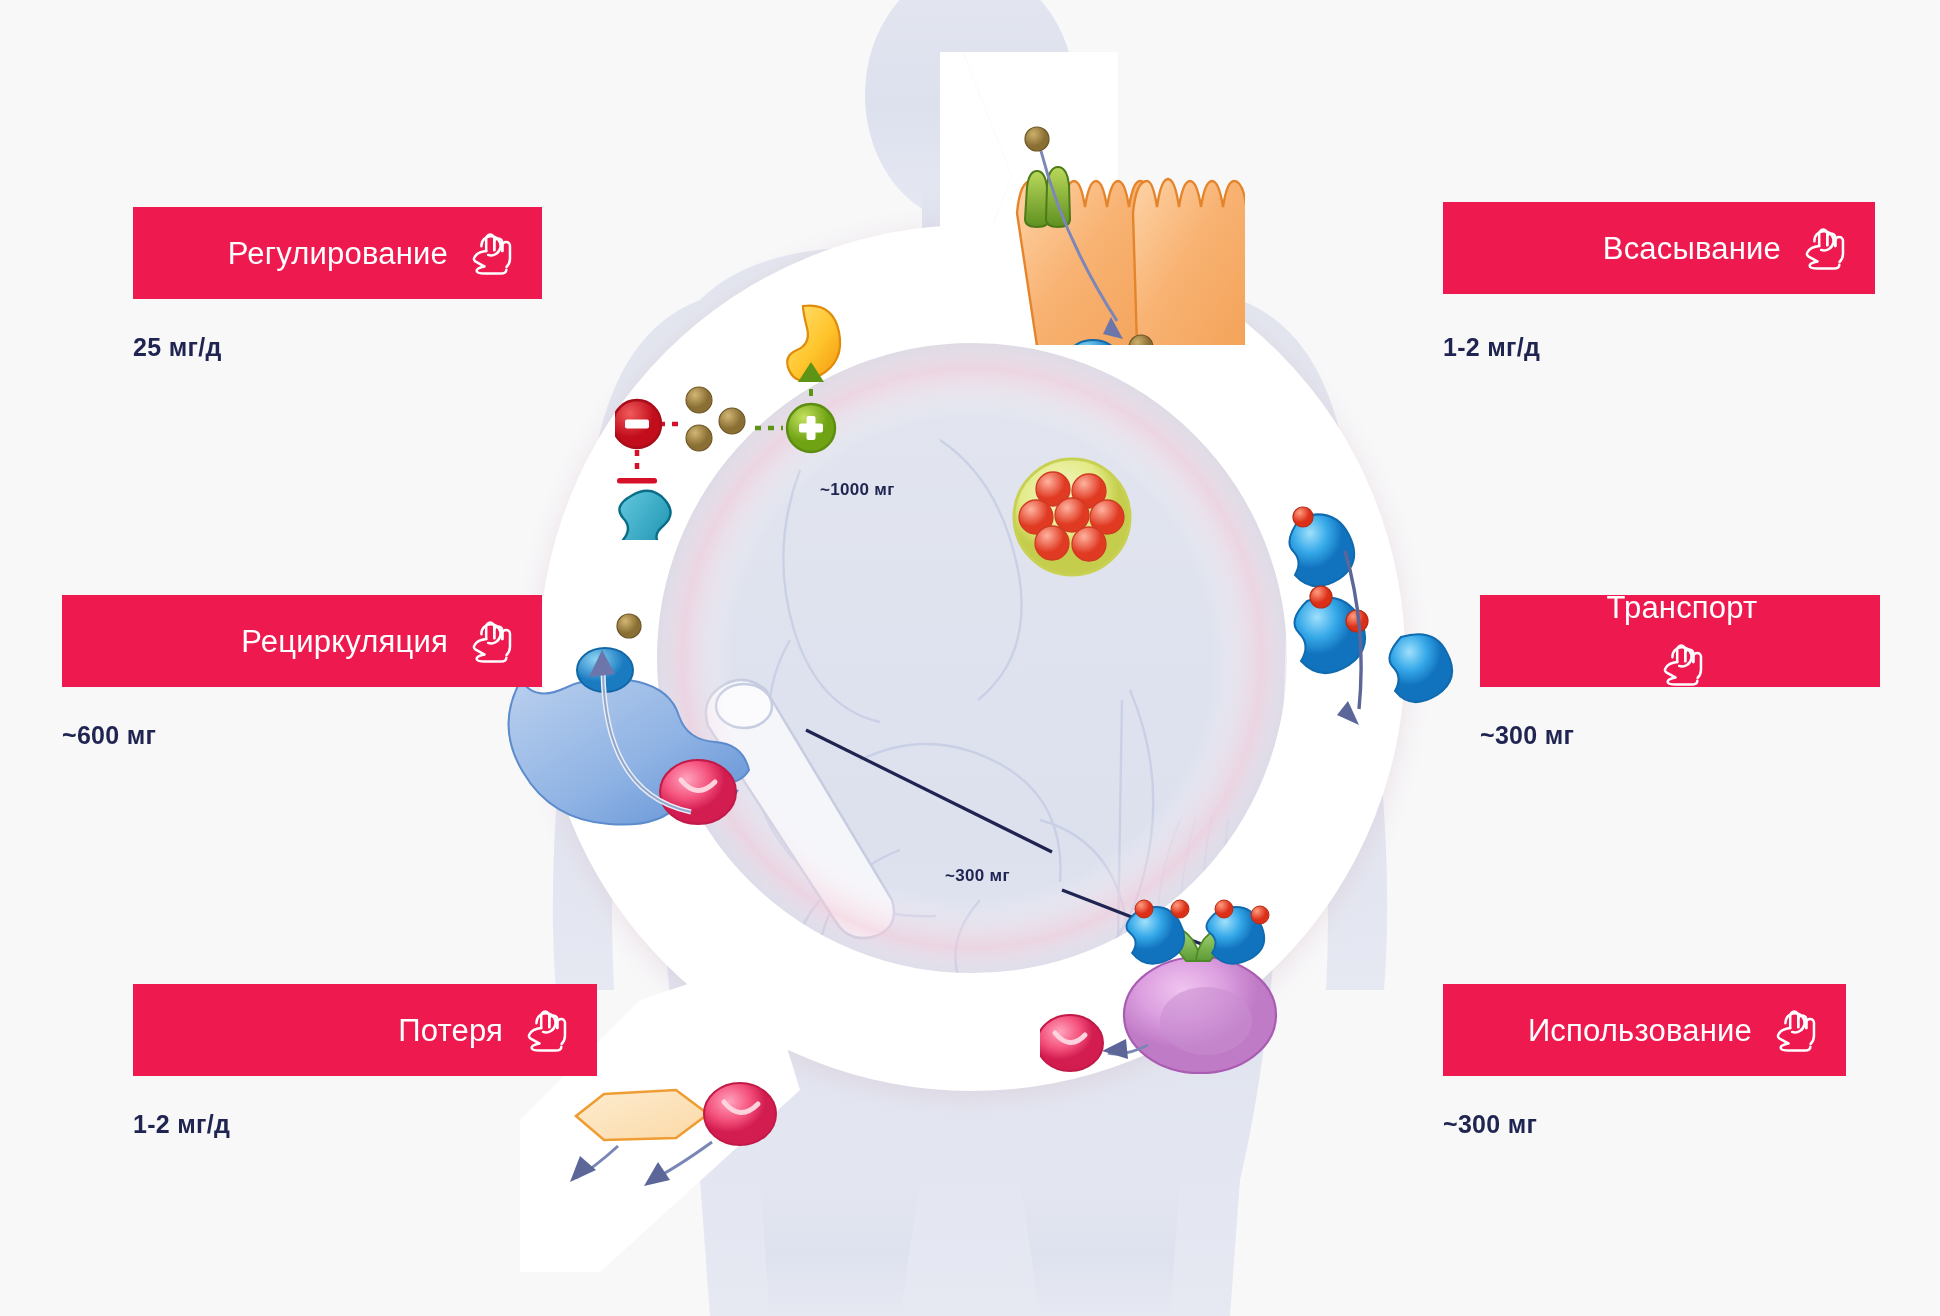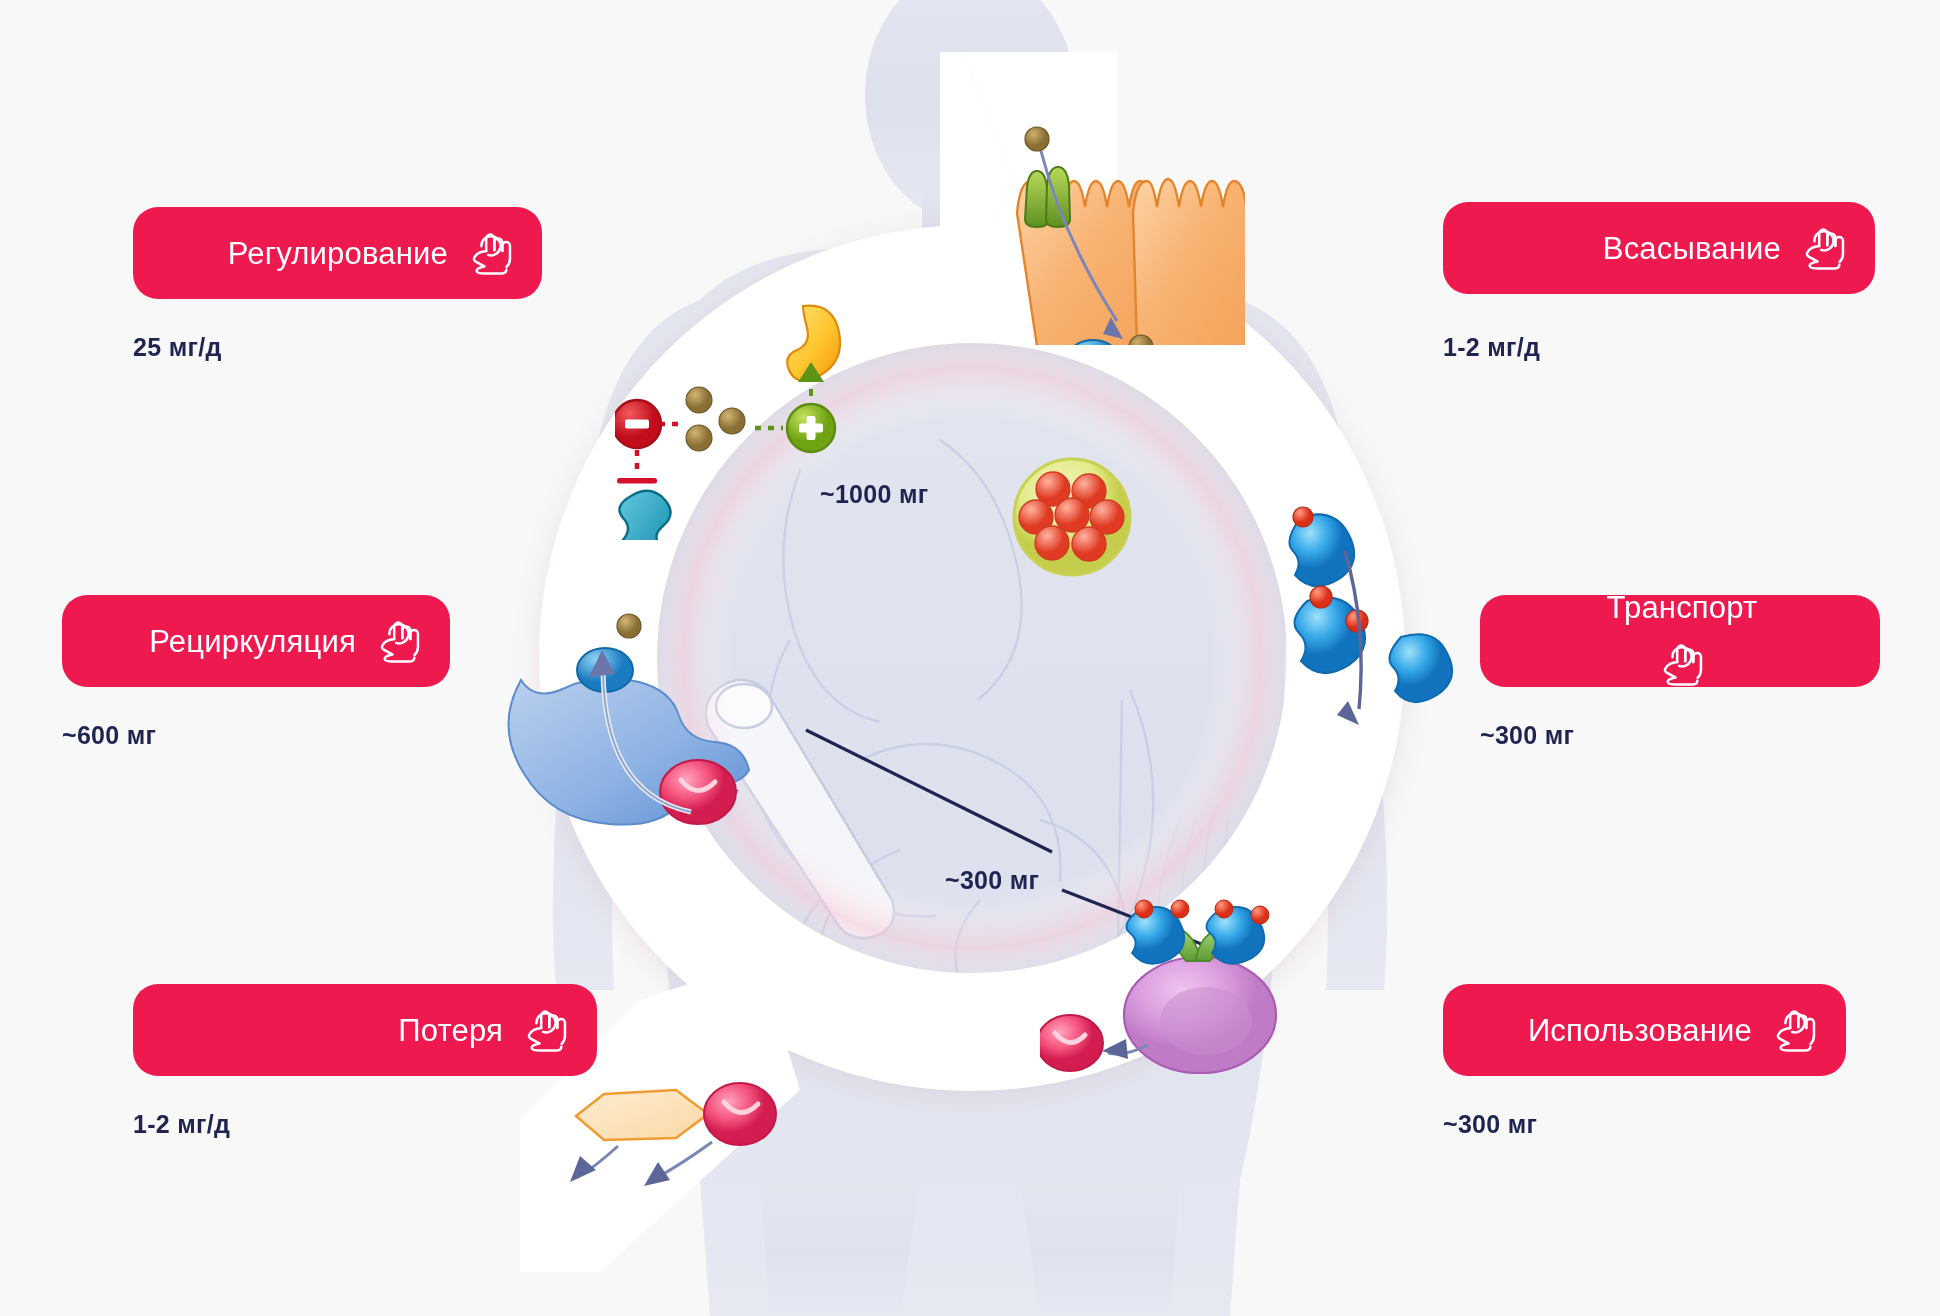--- a/index.html
+++ b/index.html
@@ -32,36 +32,35 @@
     position: absolute;
     background: #ee1a4f;
     display: flex;
     align-items: center;
     justify-content: flex-end;
     gap: 18px;
     padding: 0 26px 0 30px;
     height: 92px;
     cursor: pointer;
     user-select: none;
-    border-radius: 25px;
   }
   .cta .cta-label {
     color: #ffffff;
     font-size: 31px;
     font-weight: 400;
     letter-spacing: 0.2px;
     white-space: nowrap;
     line-height: 1;
   }
   .cta .cta-icon { width: 50px; height: 46px; flex: 0 0 auto; display:block; }
 
   
   #cta-regulation  { left: 133px;  top: 207px;  width: 409px; }
   #cta-absorption  { left: 1443px; top: 202px;  width: 432px; }
-  #cta-recycling   { left: 62px;   top: 595px;  width: 388px; }
+  #cta-recycling   { left: 62px;   top: 595px;  width: 480px; }
   #cta-transport   { left: 1480px; top: 595px;  width: 400px; flex-direction: column; }
   #cta-loss        { left: 133px;  top: 984px;  width: 464px; }
   #cta-utilization { left: 1443px; top: 984px;  width: 403px; }
   #cta-storage     { left: 771px;  top: 595px;  width: 400px; }
 
   
   .caption {
     position: absolute;
     color: #1f2450;
     font-size: 25px;
@@ -74,21 +73,21 @@
   #cap-absorption  { left: 1443px; top: 333px; width: 400px; }
   #cap-recycling   { left: 62px;   top: 721px; width: 400px; }
   #cap-transport   { left: 1480px; top: 721px; width: 400px; }
   #cap-loss        { left: 133px;  top: 1110px;width: 400px; }
   #cap-utilization { left: 1443px; top: 1110px;width: 400px; }
 
   
   .annot {
     position: absolute;
     color: #1f2450;
-    font-size: 25px;
+    font-size: 17px;
     font-weight: 700;
     white-space: nowrap;
     letter-spacing: 0.3px;
   }
   #annot-store  { left: 820px; top: 480px; }
   #annot-marrow { left: 945px; top: 866px; }
 
   .illus { position: absolute; }
 </style>
 </head>

